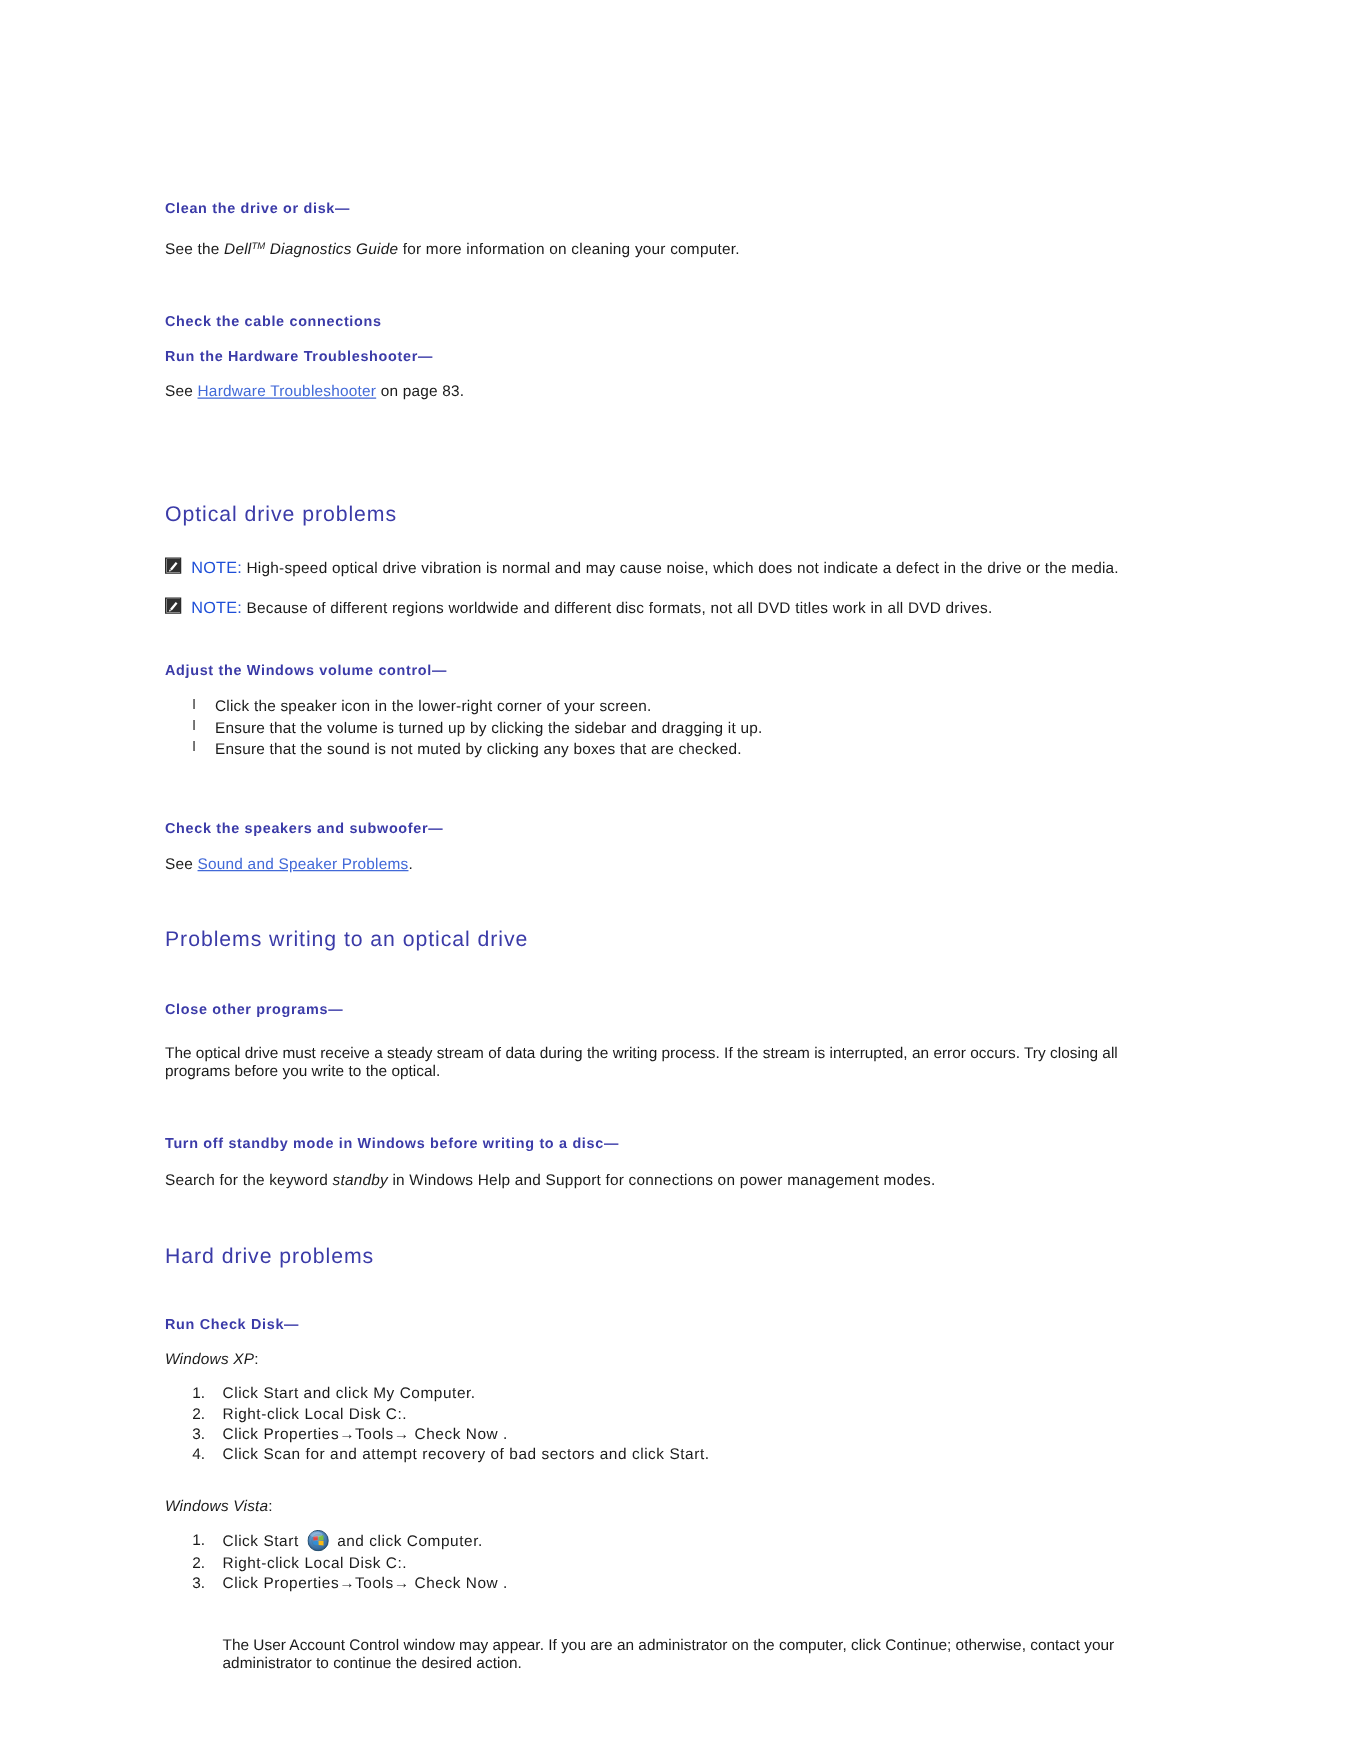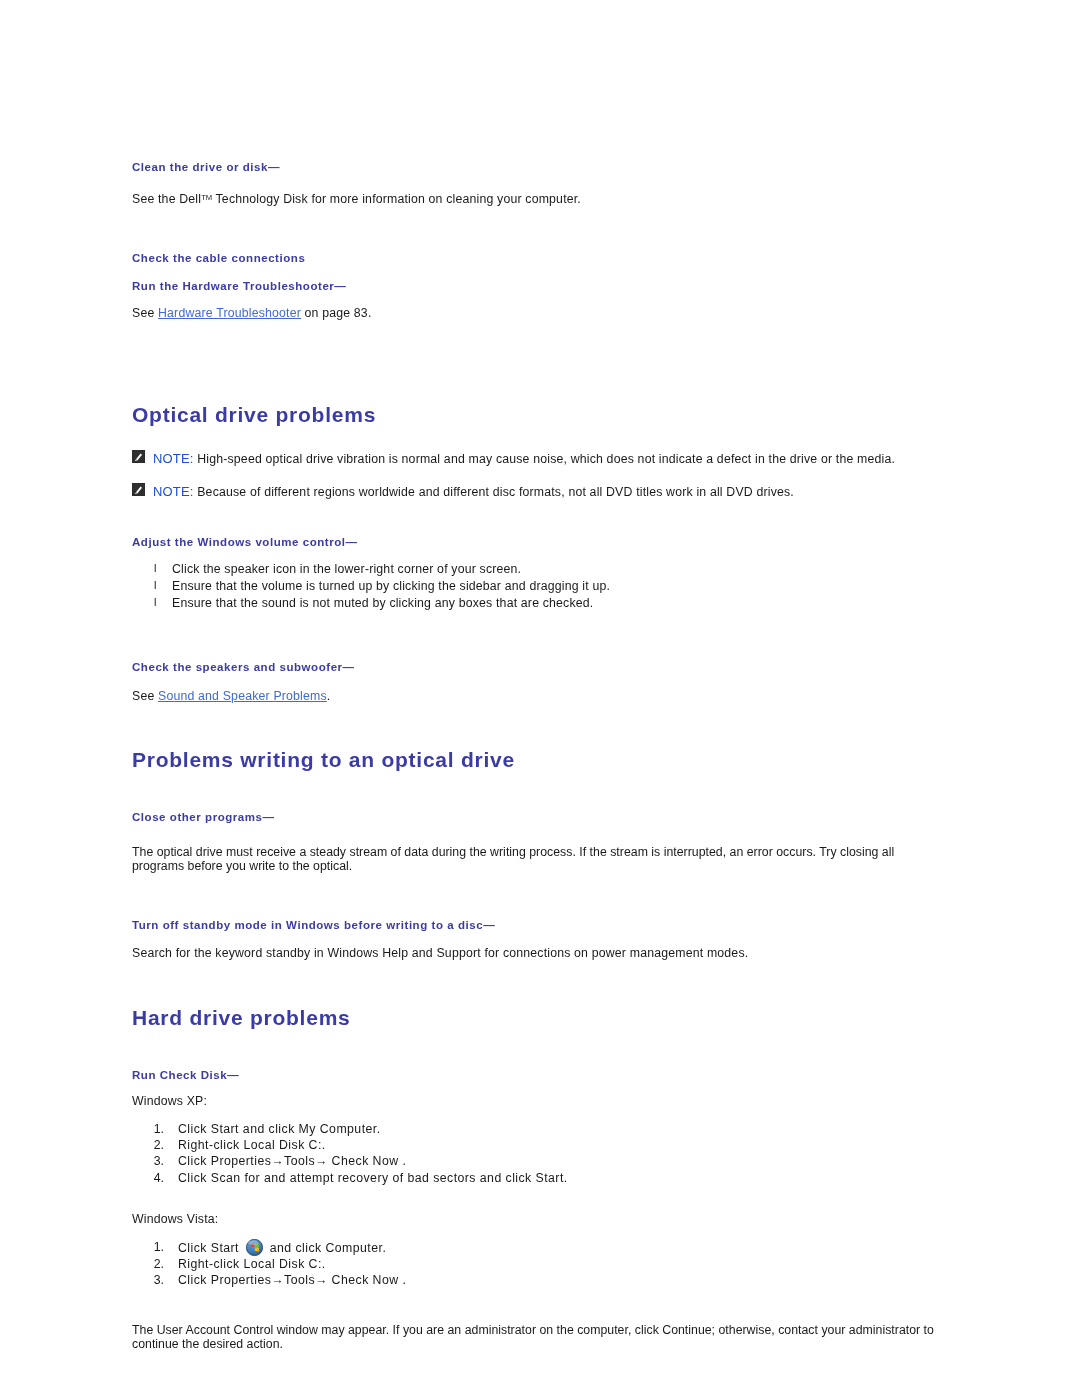--- a/index.html
+++ b/index.html
@@ -40,34 +40,34 @@
     color: #1a1a1a;
     font-size: 12.3px;
     line-height: 1.18;
     letter-spacing: 0.18px;
     margin: 0;
   }
   .body-text.tight { letter-spacing: 0.02px; }
 
   h2.section {
     color: #3b3ba8;
-    font-size: 21px;
-    font-weight: bold;
+    font-size: 17px;
+    font-weight: normal;
     letter-spacing: 0.75px;
     margin: 0;
     padding: 0;
     line-height: 1.2;
   }
 
   a.doclink {
     color: #4169d8;
     text-decoration: underline;
   }
 
-  .ital { }
+  .ital { font-style: italic; }
   .sup { font-size: 0.62em; vertical-align: 0.45em; letter-spacing: 0; }
 
   
   .blk { margin-bottom: 0; }
   .gap-12 { height: 12px; }
   .gap-14 { height: 14px; }
   .gap-16 { height: 16px; }
   .gap-18 { height: 18px; }
   .gap-20 { height: 20px; }
   .gap-22 { height: 22px; }
@@ -139,20 +139,21 @@
   ol.dell-nums li .num {
     position: absolute;
     left: 10px;
     top: 0;
     width: 22px;
     text-align: right;
     letter-spacing: 0;
   }
 
   .indent-para {
+    margin-left: 46px;
     font-size: 12.3px;
     letter-spacing: 0.02px;
     line-height: 1.18;
     color: #1a1a1a;
   }
 
   
   .start-orb {
     display: inline-block;
     width: 17px;
@@ -164,21 +165,21 @@
 </style>
 </head>
 <body>
 
 <div class="page">
   <div class="content">
 
     <div class="blk">
       <p class="subhead"><span>Clean the drive or disk</span><span class="dash">—</span></p>
       <div class="gap-18"></div>
-      <p class="body-text"><span>See the </span><span class="ital">Dell</span><span class="sup ital">TM</span><span class="ital"> Technology Disk</span><span> for more information on cleaning your computer.</span></p>
+      <p class="body-text"><span>See the </span><span class="ital">Dell</span><span class="sup ital">TM</span><span class="ital"> Diagnostics Guide</span><span> for more information on cleaning your computer.</span></p>
     </div>
 
     <div class="gap-44"></div>
 
     <div class="blk">
       <p class="subhead">Check the cable connections</p>
     </div>
 
     <div class="gap-14"></div>
 

